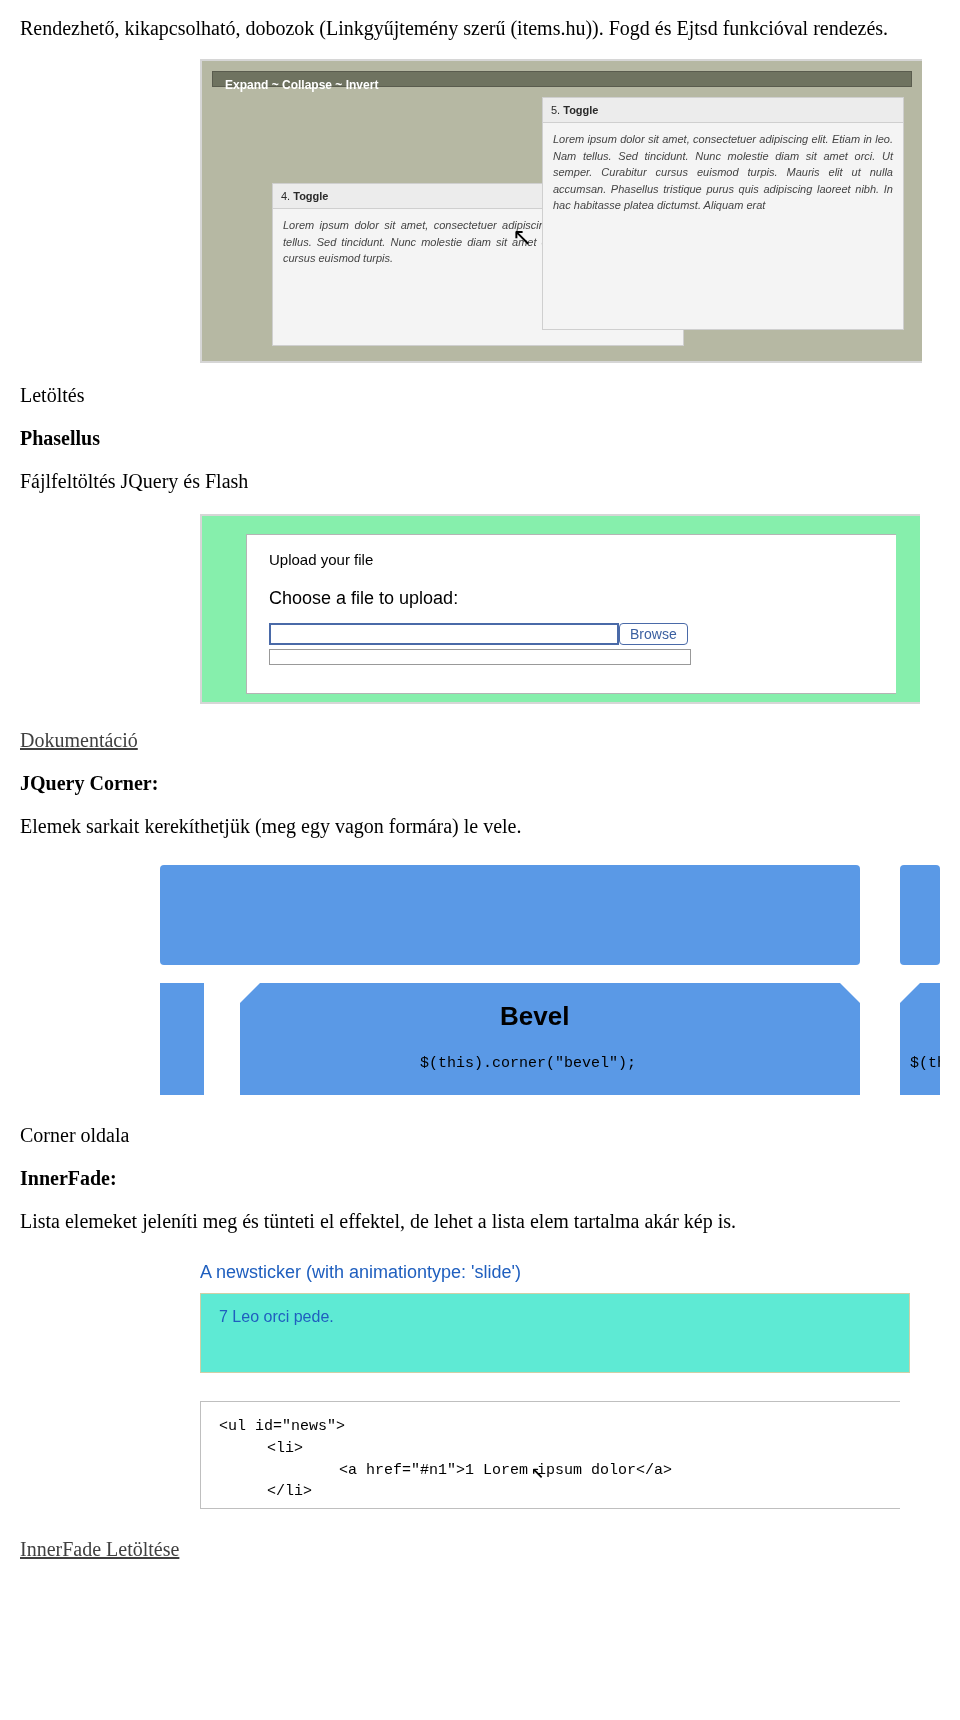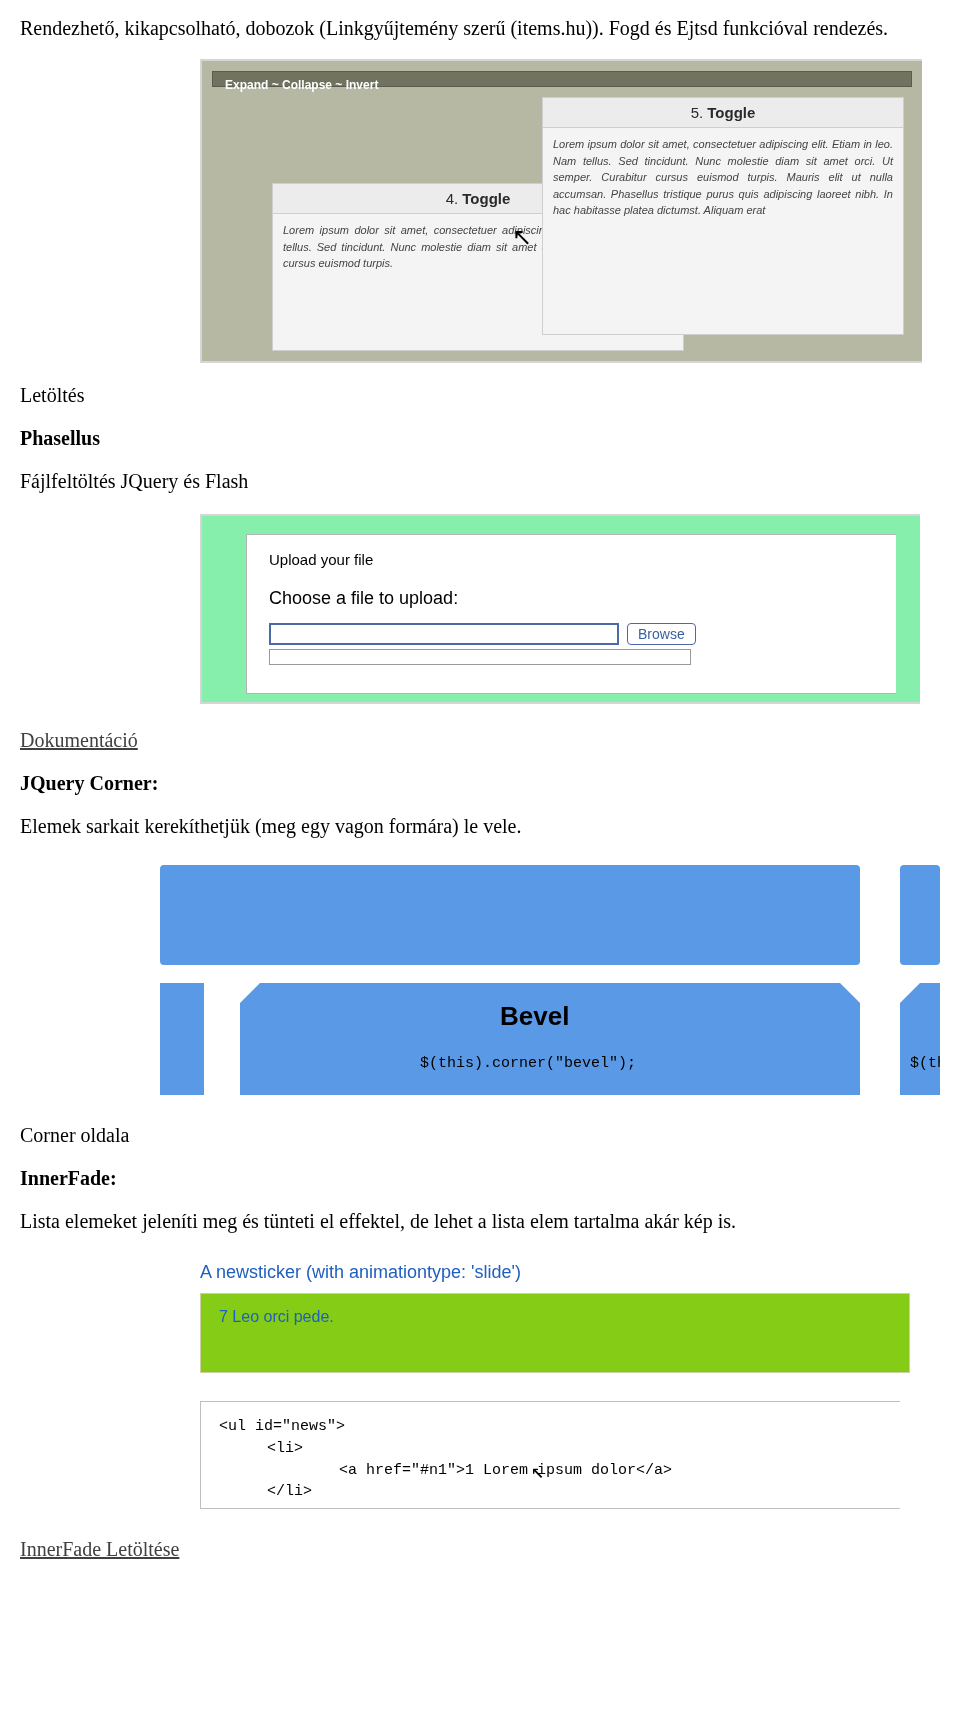--- a/index.html
+++ b/index.html
@@ -48,22 +48,21 @@
     border: 1px solid #cfcfcf;
     font-family: Verdana, Arial, sans-serif;
     font-size: 11px;
     color: #2a2a2a;
     padding: 0;
   }
   .panel .phead {
     background: #ececec;
     border-bottom: 1px solid #cfcfcf;
     padding: 6px 8px;
-    font-size: 15px;
-    text-align: center;
+    font-size: 11px;
   }
   .panel .phead b { font-weight: bold; }
   .panel .pbody {
     padding: 8px 10px;
     line-height: 1.5;
     color: #444;
     text-align: justify;
     font-style: italic;
   }
   #panel4 { left: 60px; top: 86px; width: 410px; z-index: 1; }
@@ -100,21 +99,21 @@
     border: 1px solid #b4b4b4;
     border-right: none;
     background: #fff;
     font-family: Arial, sans-serif;
     color: #000;
     padding: 16px 22px;
     box-sizing: border-box;
   }
   .fig2-box .t1 { font-size: 15px; margin-bottom: 20px; }
   .fig2-box .t2 { font-size: 18px; margin-bottom: 14px; }
-  .fig2-row { display: flex; gap: 8px; }
+  .fig2-row { display: flex; gap: 0; }
   .fig2-input {
     width: 350px;
     height: 22px;
     border: 2px solid #4a6aa8;
     background: #fff;
     box-sizing: border-box;
   }
   .fig2-browse {
     display: inline-block;
     border: 1px solid #4a6aa8;
@@ -190,21 +189,21 @@
   }
   .fig4-title {
     font-family: Arial, sans-serif;
     font-size: 18px;
     font-weight: normal;
     color: #1f5fbf;
     margin: 6px 0 10px 0;
   }
   .fig4-ticker {
     border: 1px solid #cfcfa6;
-    background: #84cc16;
+    background: #5eead4;
     height: 80px;
     width: 710px;
     padding: 14px 18px;
     box-sizing: border-box;
     font-family: Arial, sans-serif;
     font-size: 16px;
     color: #1f5fbf;
     margin-bottom: 28px;
   }
   .fig4-codebox {

